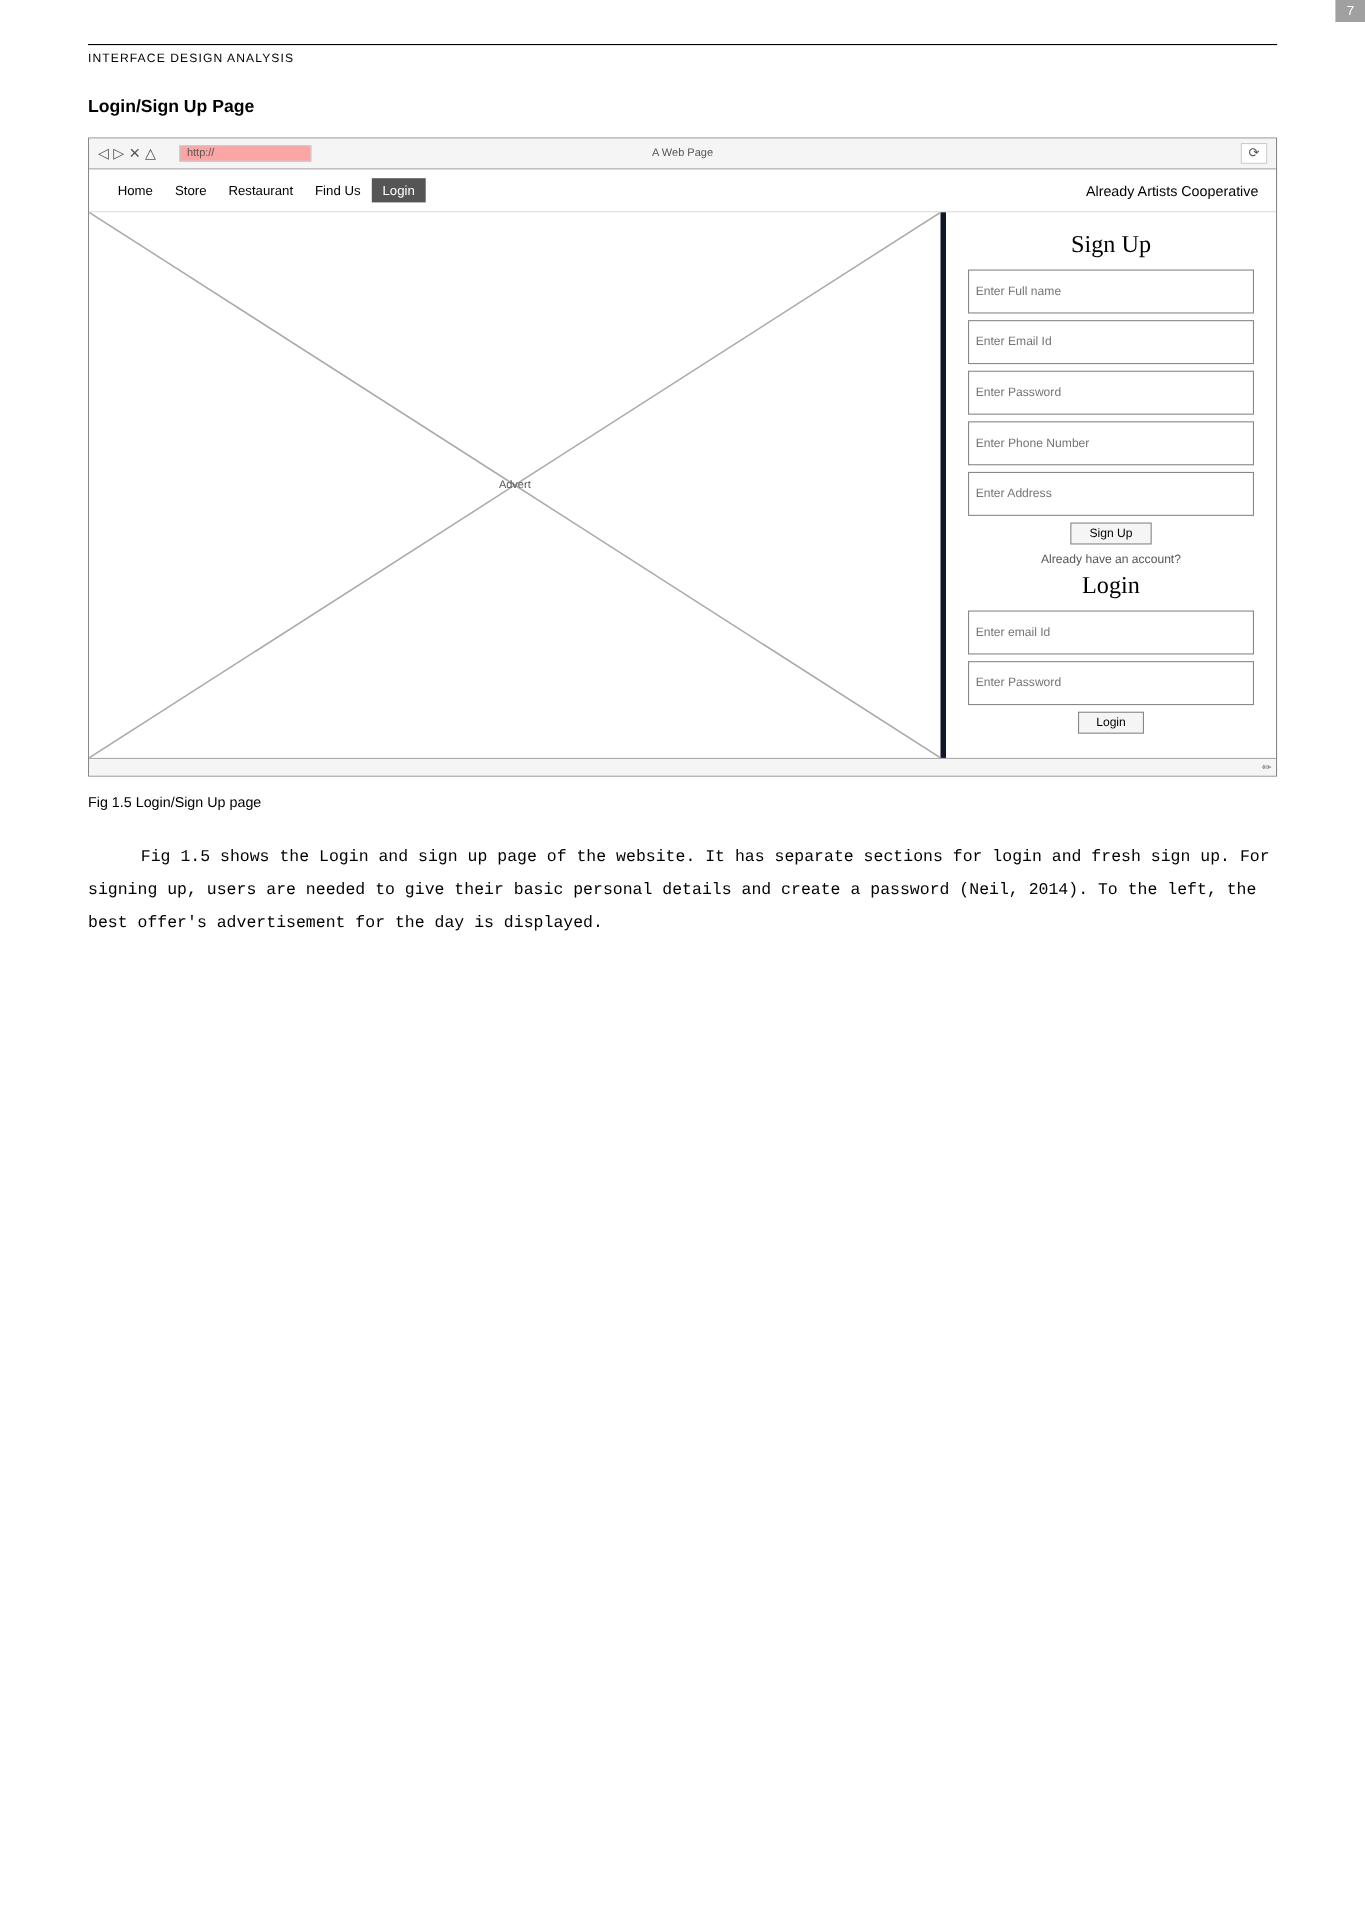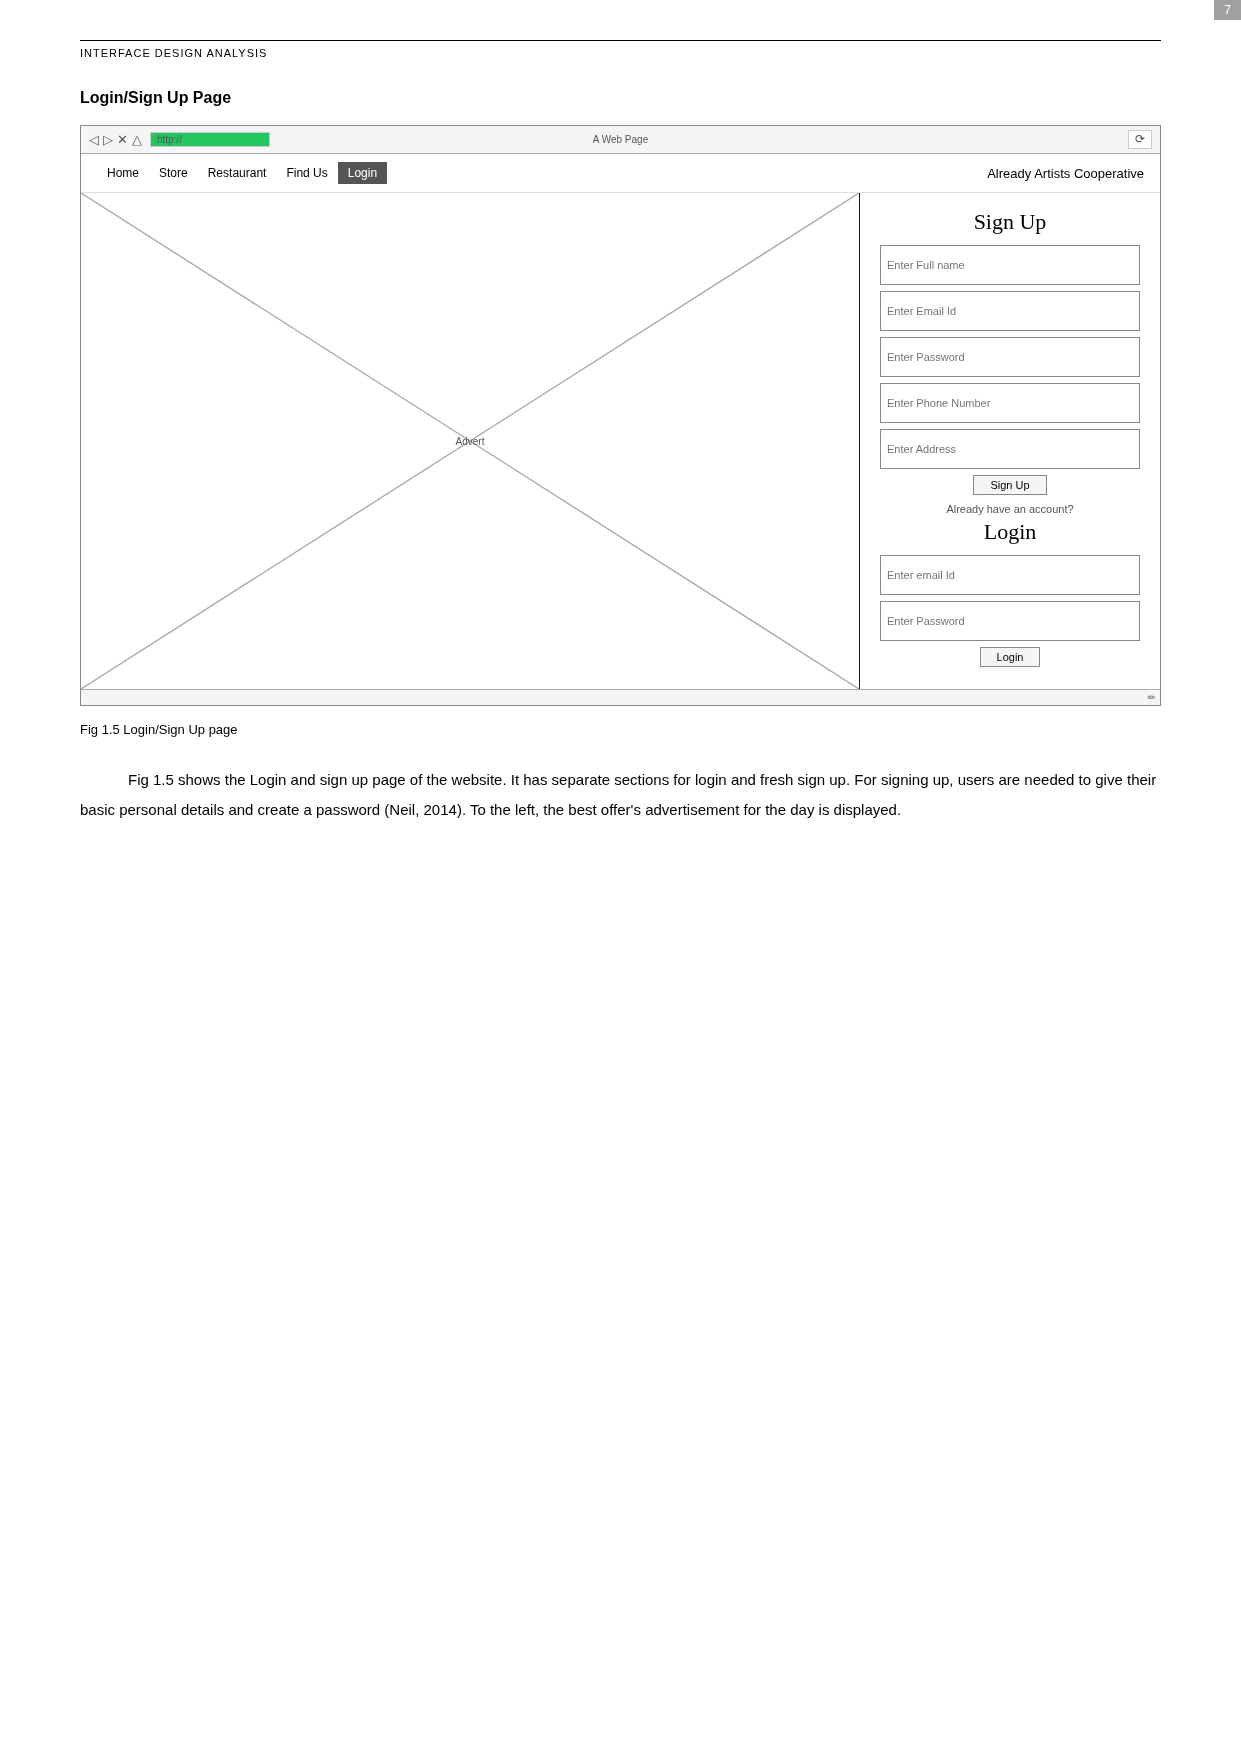--- a/index.html
+++ b/index.html
@@ -80,23 +80,23 @@
 
     .browser-nav-icons {
       display: flex;
       align-items: center;
       gap: 4px;
       font-size: 13px;
       color: #555;
     }
 
     .browser-url-bar {
-      margin-left: 8px;
+      margin-left: 21px;
       border: 1px solid #ccc;
-      background: #22c55e;
+      background: #fca5a5;
       font-size: 10px;
       font-family: Arial, sans-serif;
       padding: 1px 6px;
       width: 120px;
       color: #555;
     }
 
     .browser-refresh {
       margin-left: auto;
       font-size: 12px;
@@ -147,21 +147,21 @@
 
     
     .site-main {
       display: flex;
       min-height: 460px;
     }
 
     
     .ad-section {
       flex: 1;
-      border-right: 1px solid #0f172a;
+      border-right: 5px solid #0f172a;
       position: relative;
       min-height: 460px;
     }
 
     .ad-box {
       position: absolute;
       top: 0; left: 0; right: 0; bottom: 0;
     }
 
     .ad-box svg {
@@ -241,21 +241,21 @@
     
     .figure-caption {
       text-align: left;
       font-family: Arial, sans-serif;
       font-size: 13px;
       margin-bottom: 28px;
     }
 
     
     .body-text {
-      font-family: Liberation Sans, sans-serif;
+      font-family: Liberation Mono, monospace;
       font-size: 15px;
       line-height: 2;
       text-indent: 48px;
       margin-bottom: 0;
     }
   </style>
 </head>
 <body>
 
 <div class="page-wrapper">

